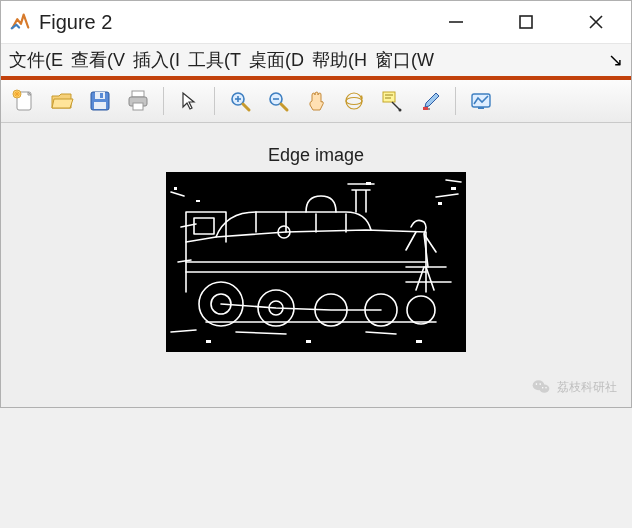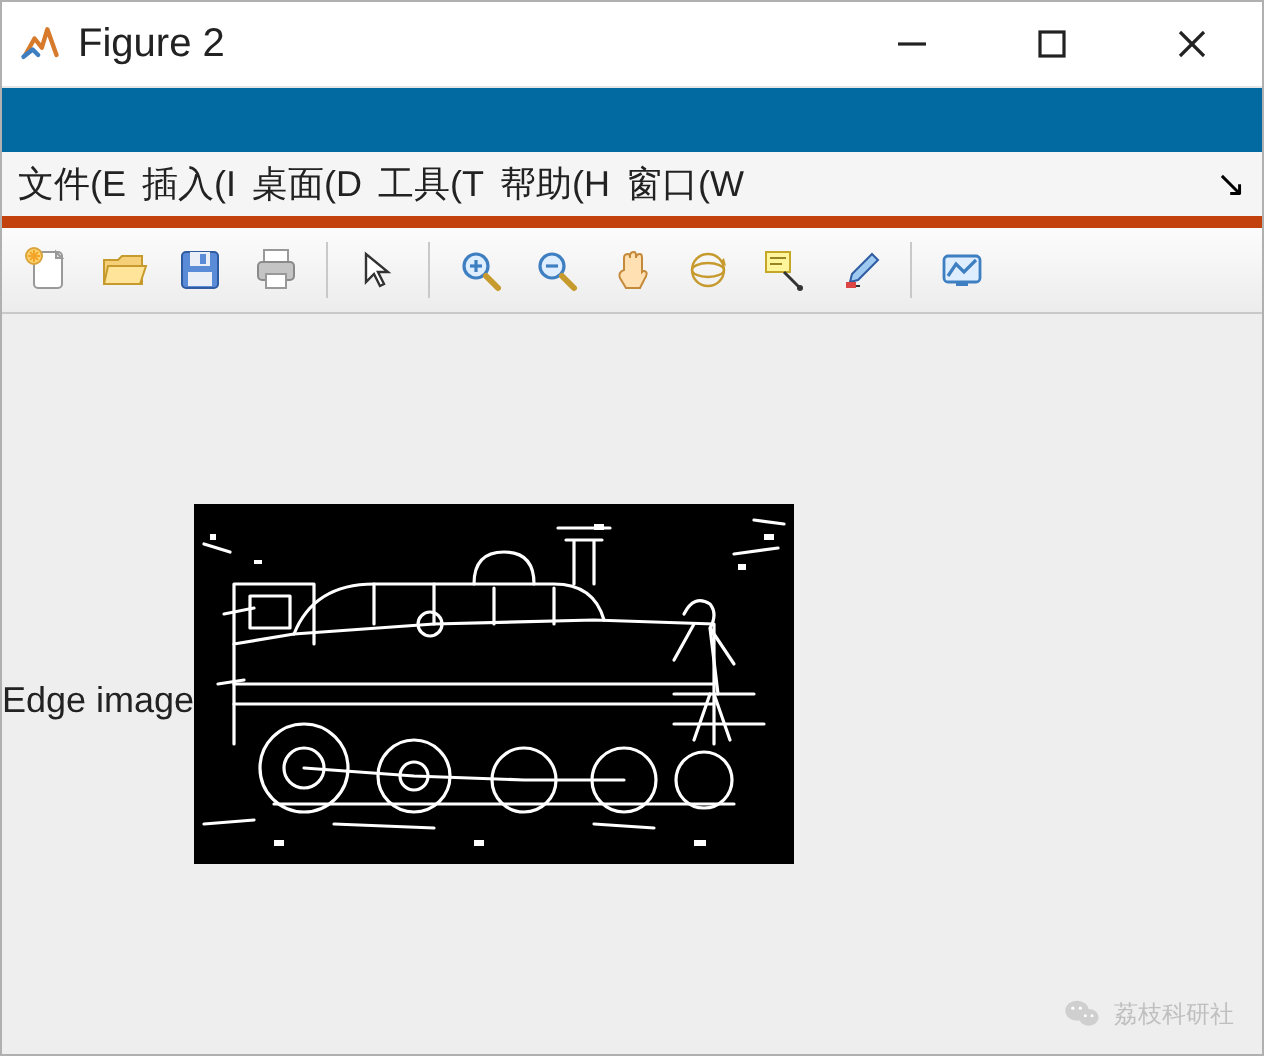--- a/index.html
+++ b/index.html
@@ -6,23 +6,23 @@
     margin: 0;
     padding: 0;
     width: 632px;
     height: 528px;
     font-family: "Microsoft YaHei", "Segoe UI", Arial, sans-serif;
     background: #f0f0f0;
     overflow: hidden;
   }
   .window {
     width: 632px;
-    height: 528px;
+    height: 408px;
     border: 1px solid #b0b0b0;
-    background: #0369a1;
+    background: #14532d;
     box-sizing: border-box;
     position: relative;
     display: flex;
     flex-direction: column;
   }
   
   .titlebar {
     height: 42px;
     display: flex;
     align-items: center;
@@ -51,26 +51,25 @@
     align-items: center;
     justify-content: center;
   }
 
   
   .menubar {
     height: 32px;
     display: flex;
     align-items: center;
     background: #f5f5f5;
-    border-bottom: 6px solid #c2410c;
+    border-bottom: 4px solid #c2410c;
     font-size: 18px;
     padding: 0 4px;
     white-space: nowrap;
     overflow: hidden;
-    margin-top: 32px;
   }
   .menu-item {
     padding: 2px 4px;
     color: #222;
     user-select: none;
   }
   .menu-overflow {
     margin-left: auto;
     padding-right: 4px;
     font-size: 18px;
@@ -100,21 +99,21 @@
     background: #c9c9c9;
     margin: 0 4px;
   }
 
   
   .figure-area {
     flex: 1;
     background: #eeeeee;
     position: relative;
     display: flex;
-    flex-direction: row;
+    flex-direction: column;
     align-items: center;
   }
   .plot-title {
     font-size: 18px;
     color: #222;
     margin-top: 22px;
     margin-bottom: 6px;
     user-select: none;
     font-family: Arial, sans-serif;
   }
@@ -170,23 +169,24 @@
     <div class="sysbtn">
       <svg width="16" height="16" viewBox="0 0 16 16">
         <line x1="2" y1="2" x2="14" y2="14" stroke="#222" stroke-width="1.6"></line>
         <line x1="14" y1="2" x2="2" y2="14" stroke="#222" stroke-width="1.6"></line>
       </svg>
     </div>
   </div>
 
   <div class="menubar">
     <span class="menu-item">文件(E</span>
+    <span class="menu-item">查看(V</span>
     <span class="menu-item">插入(I</span>
+    <span class="menu-item">工具(T</span>
     <span class="menu-item">桌面(D</span>
-    <span class="menu-item">工具(T</span>
     <span class="menu-item">帮助(H</span>
     <span class="menu-item">窗口(W</span>
     <span class="menu-overflow">↘</span>
   </div>
 
   <div class="toolbar">
     <div class="tool-btn" title="New Figure">
       <svg width="26" height="26" viewBox="0 0 26 26">
         <rect x="6" y="4" width="14" height="18" rx="2" fill="#fff" stroke="#999"></rect>
         <path d="M17 4 L20 7 L17 7 Z" fill="#e0e0e0" stroke="#999"></path>

